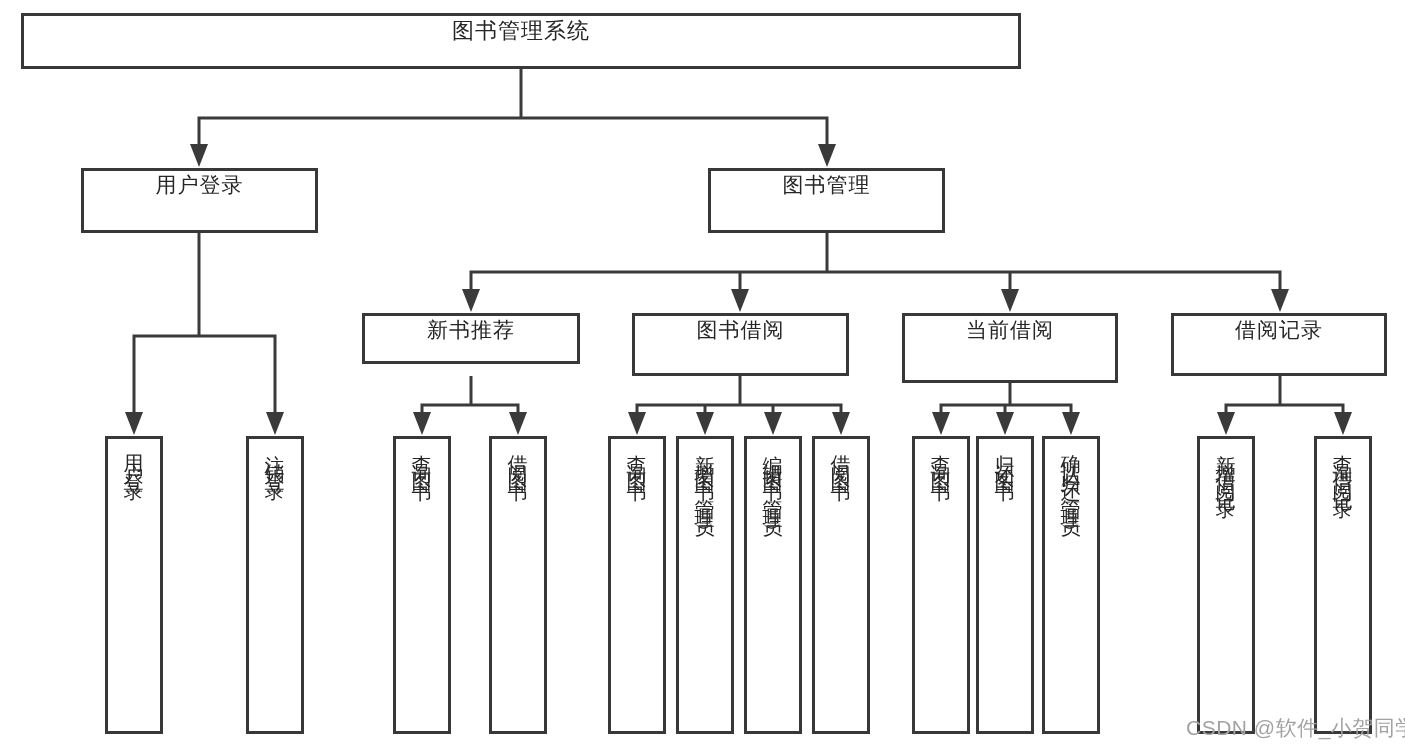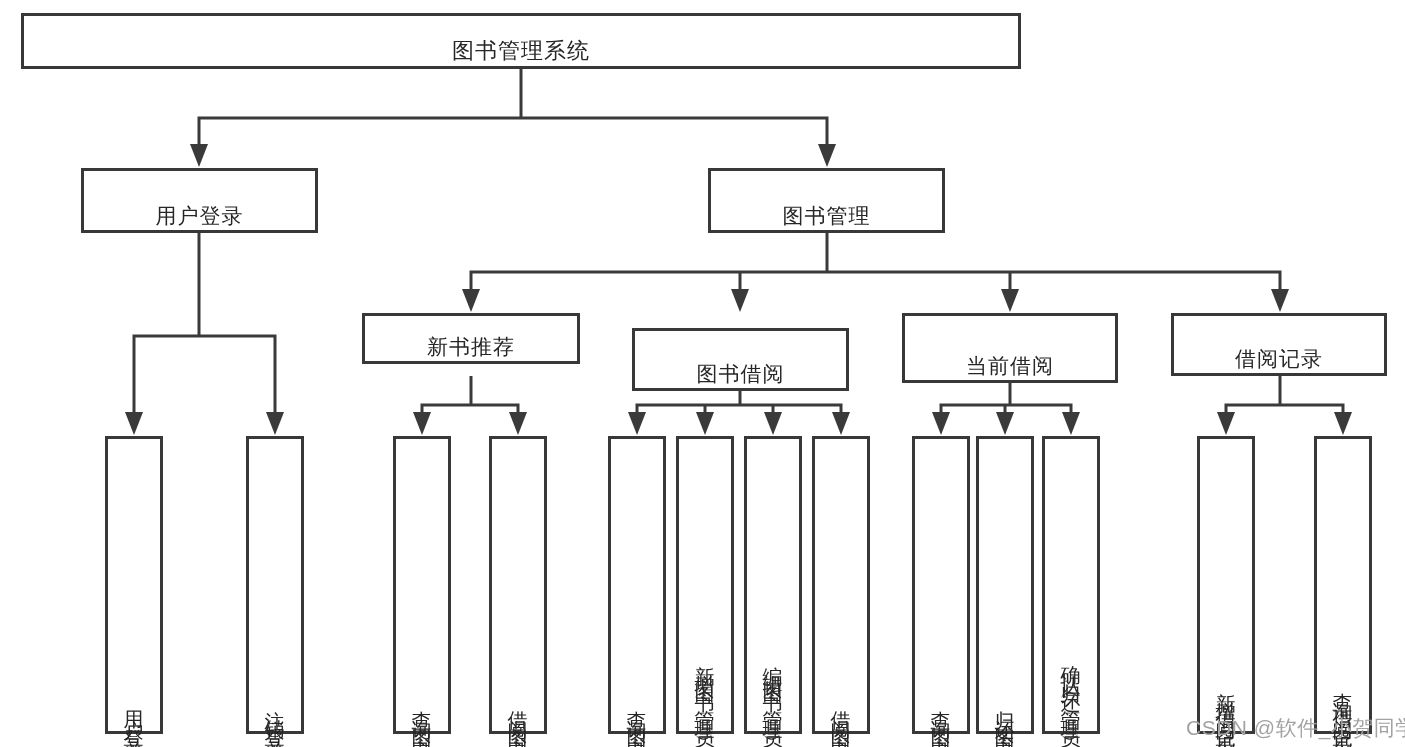--- a/index.html
+++ b/index.html
@@ -20,21 +20,21 @@
     width: 1405px;
     height: 747px;
     pointer-events: none;
   }
 
   .node {
     position: absolute;
     border: 3px solid #383838;
     background: #ffffff;
     display: flex;
-    align-items: flex-end;
+    align-items: flex-start;
     justify-content: center;
     color: #262626;
   }
 
   .node-h { 
     font-size: 21px;
     letter-spacing: 1px;
     white-space: nowrap;
   }
 
@@ -140,21 +140,21 @@
   <div class="node node-h" style="left:81px; top:168px; width:237px; height:65px;">
     <span>用户登录</span>
   </div>
   <div class="node node-h" style="left:708px; top:168px; width:237px; height:65px;">
     <span>图书管理</span>
   </div>
 
   <div class="node node-h" style="left:362px; top:313px; width:218px; height:51px;">
     <span>新书推荐</span>
   </div>
-  <div class="node node-h" style="left:632px; top:328px; width:217px; height:63px;">
+  <div class="node node-h" style="left:632px; top:313px; width:217px; height:63px;">
     <span>图书借阅</span>
   </div>
   <div class="node node-h" style="left:902px; top:313px; width:216px; height:70px;">
     <span>当前借阅</span>
   </div>
   <div class="node node-h" style="left:1171px; top:313px; width:216px; height:63px;">
     <span>借阅记录</span>
   </div>
 
   <div class="node node-v" style="left:105px; top:436px; width:58px; height:298px;">

